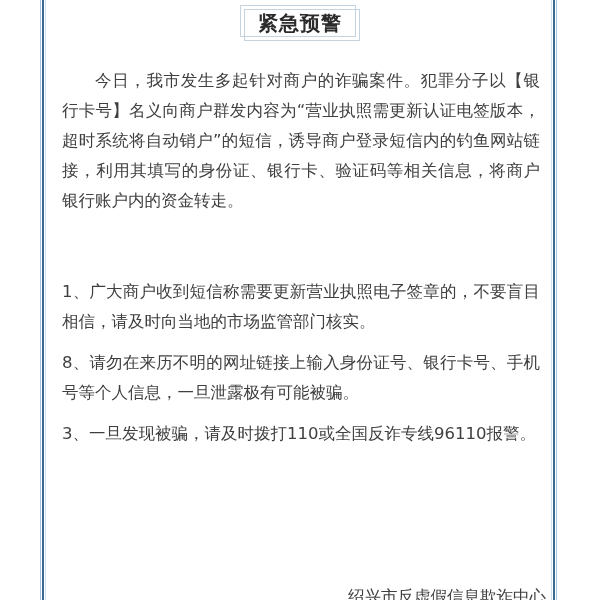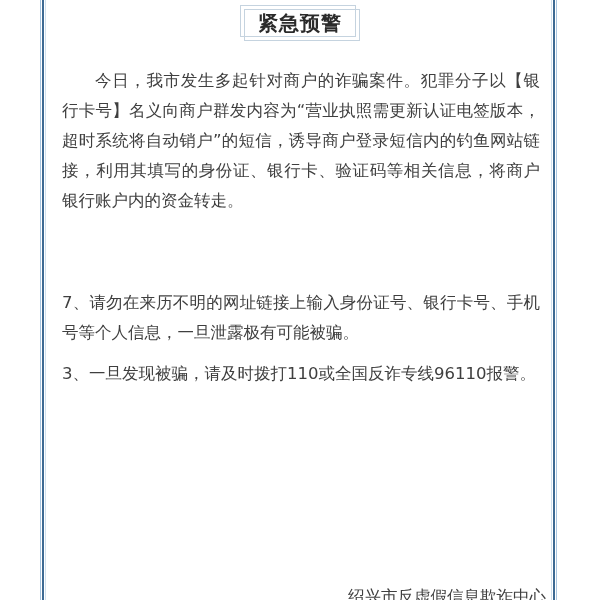--- a/index.html
+++ b/index.html
@@ -113,19 +113,20 @@
 <div class="title-box">
   <div class="b1"></div>
   <div class="b2"></div>
   <div class="title-text">紧急预警</div>
 </div>
 
 <div class="content">
   <p class="para indent p1">今日，我市发生多起针对商户的诈骗案件。犯罪分子以【银行卡号】名义向商户群发内容为“营业执照需更新认证电签版本，超时系统将自动销户”的短信，诱导商户登录短信内的钓鱼网站链接，利用其填写的身份证、银行卡、验证码等相关信息，将商户银行账户内的资金转走。</p>
   <div class="spacer"></div>
   <div class="gap"></div>
+  <p class="para">1、广大商户收到短信称需要更新营业执照电子签章的，不要盲目相信，请及时向当地的市场监管部门核实。</p>
   <div class="gap"></div>
-  <p class="para">7、请勿在来历不明的网址链接上输入身份证号、银行卡号、手机号等个人信息，一旦泄露极有可能被骗。</p>
+  <p class="para">8、请勿在来历不明的网址链接上输入身份证号、银行卡号、手机号等个人信息，一旦泄露极有可能被骗。</p>
   <div class="gap"></div>
   <p class="para">3、一旦发现被骗，请及时拨打110或全国反诈专线96110报警。</p>
 </div>
 
 <div class="signature">绍兴市反虚假信息欺诈中心</div>
 
 </body></html>

